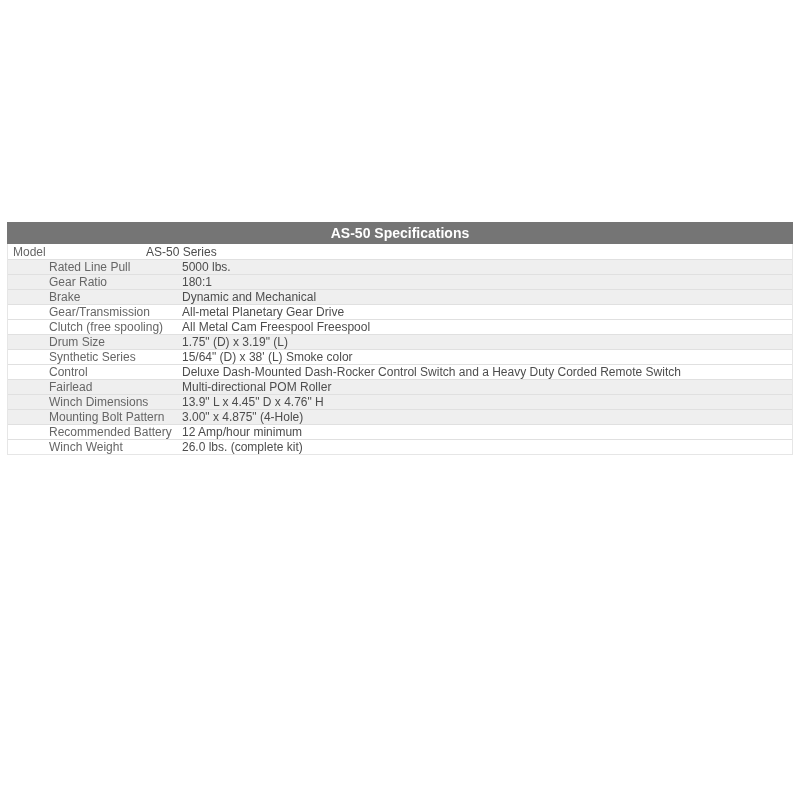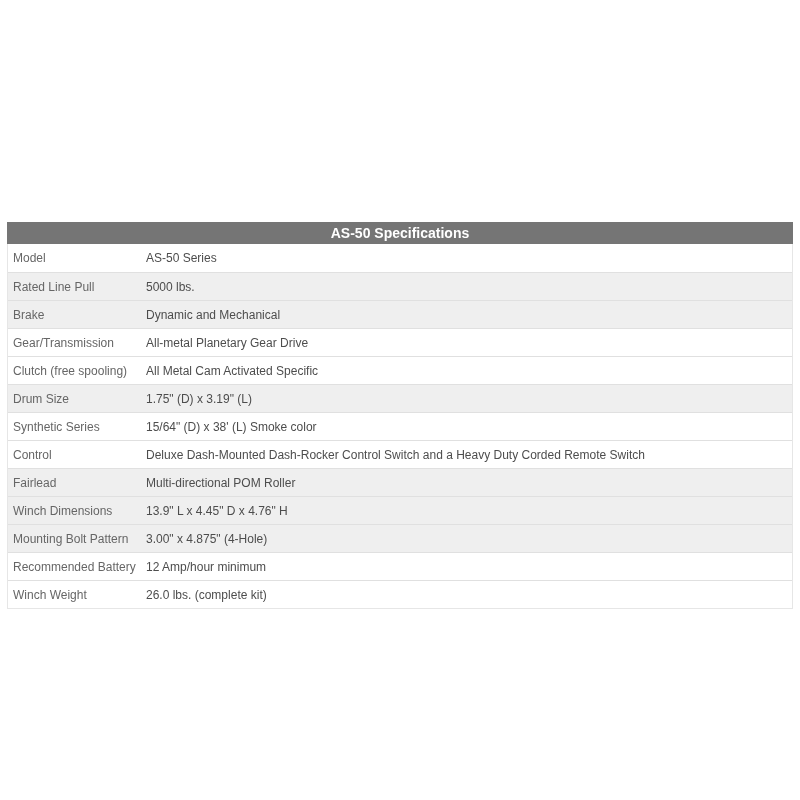--- a/index.html
+++ b/index.html
@@ -30,27 +30,28 @@
     margin: 0 -1px;            
     text-align: center;
     font-size: 14px;
     font-weight: bold;
     color: var(--header-text, #ffffff);
     background: var(--header-bg, #757575);
   }
   .spec-row {
     display: flex;
     align-items: center;
-    height: 28px;
+    height: 15px;
     box-sizing: border-box;
     font-size: 12px;
     background: var(--row-bg, #ffffff);
   }
   .spec-row + .spec-row {
     border-top: 1px solid var(--row-border, #e0e0e0);
+    padding-left: 36px;
   }
   .spec-row.alt {
     background: var(--row-alt-bg, #efefef);
   }
   .cell-label {
     width: 138px;
     flex: 0 0 138px;
     padding-left: 5px;
     box-sizing: border-box;
     color: var(--label-text, #666666);
@@ -73,30 +74,34 @@
   <div id="rows">
       <div class="spec-row">
         <div class="cell-label">Model</div>
         <div class="cell-value">AS-50 Series</div>
       </div>
       <div class="spec-row alt">
         <div class="cell-label">Rated Line Pull</div>
         <div class="cell-value">5000 lbs.</div>
       </div>
       <div class="spec-row alt">
+        <div class="cell-label">Gear Ratio</div>
+        <div class="cell-value">180:1</div>
+      </div>
+      <div class="spec-row alt">
         <div class="cell-label">Brake</div>
         <div class="cell-value">Dynamic and Mechanical</div>
       </div>
       <div class="spec-row">
         <div class="cell-label">Gear/Transmission</div>
         <div class="cell-value">All-metal Planetary Gear Drive</div>
       </div>
       <div class="spec-row">
         <div class="cell-label">Clutch (free spooling)</div>
-        <div class="cell-value">All Metal Cam Activated Specific</div>
+        <div class="cell-value">All Metal Cam Freespool Freespool</div>
       </div>
       <div class="spec-row alt">
         <div class="cell-label">Drum Size</div>
         <div class="cell-value">1.75" (D) x 3.19" (L)</div>
       </div>
       <div class="spec-row">
         <div class="cell-label">Synthetic Series</div>
         <div class="cell-value">15/64" (D) x 38' (L) Smoke color</div>
       </div>
       <div class="spec-row">

